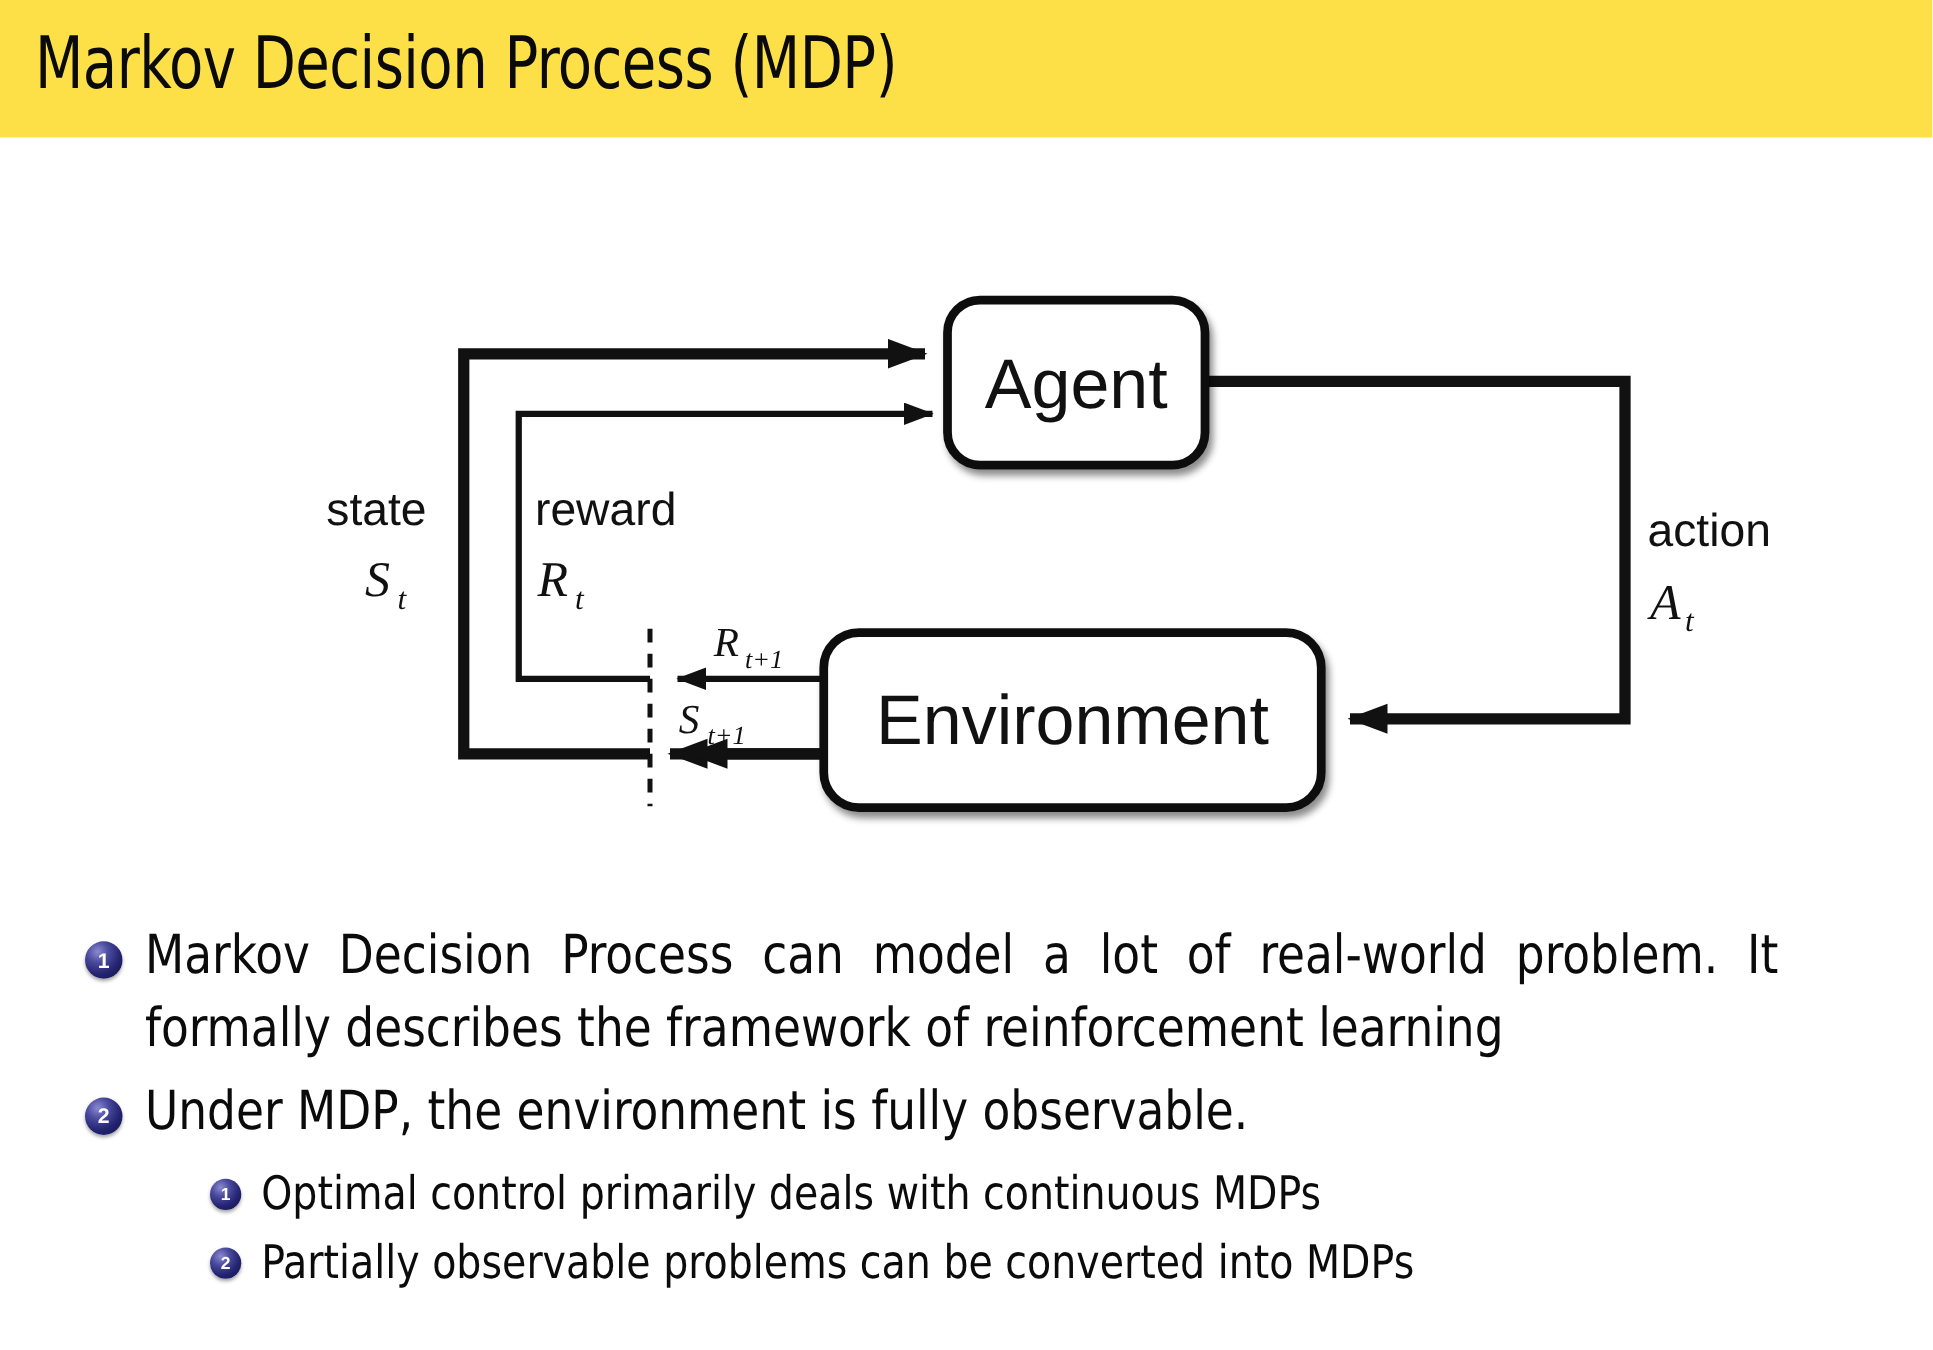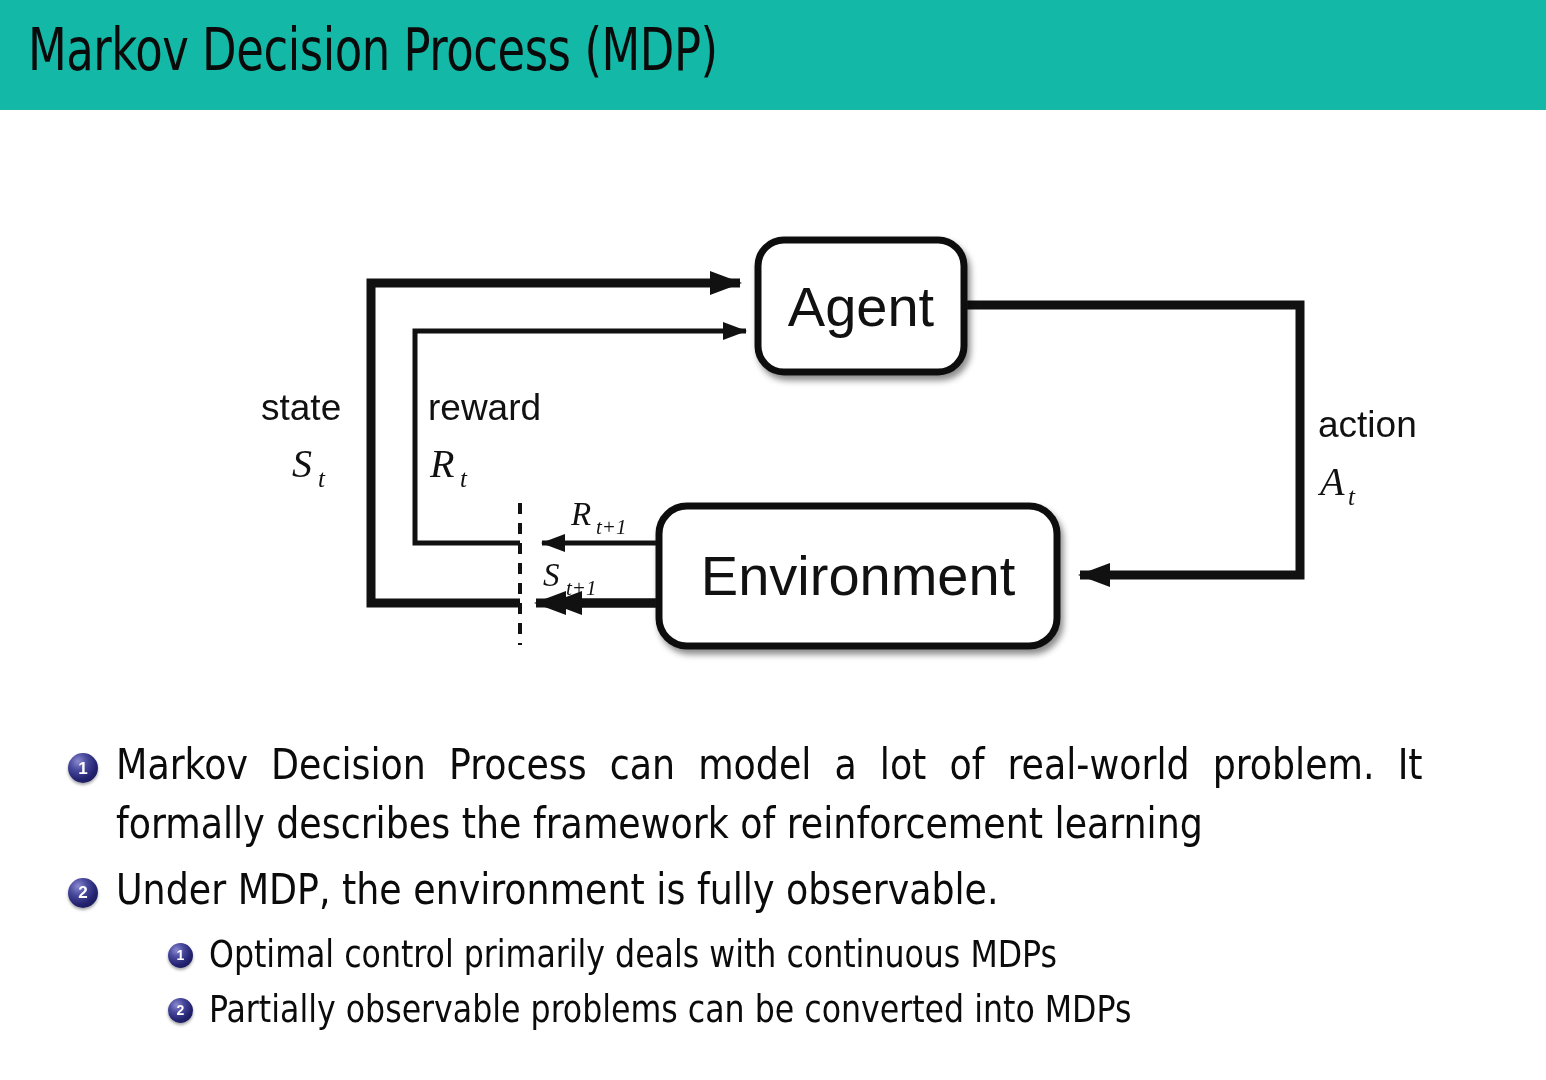--- a/index.html
+++ b/index.html
@@ -16,21 +16,21 @@
     font-family: "Liberation Sans", sans-serif;
     color: #000000;
   }
 
   
   .slide-header {
     position: absolute;
     left: 0; top: 0;
     width: 1546px;
     height: 110px;
-    background: #14b8a6;
+    background: #fde047;
   }
   .slide-title {
     position: absolute;
     left: 28px;
     top: 16px;
     font-family: "DejaVu Sans Condensed", "Liberation Sans Narrow", "Liberation Sans", sans-serif;
     font-size: 58px;
     font-weight: 400;
     letter-spacing: -0.5px;
     color: #0a0a0a;

